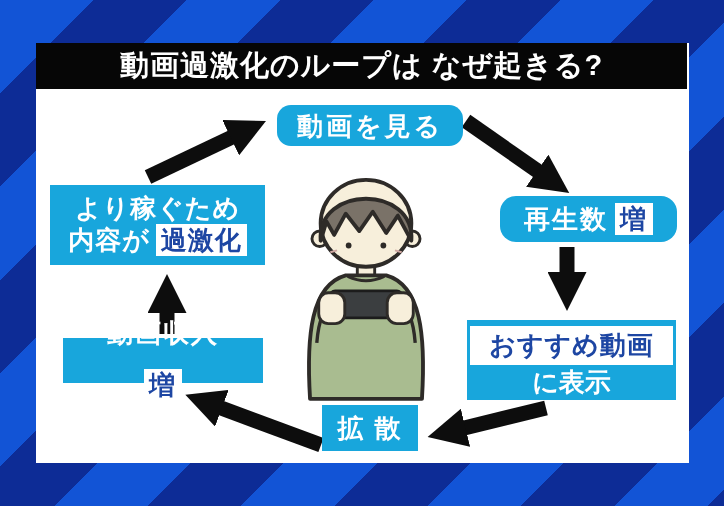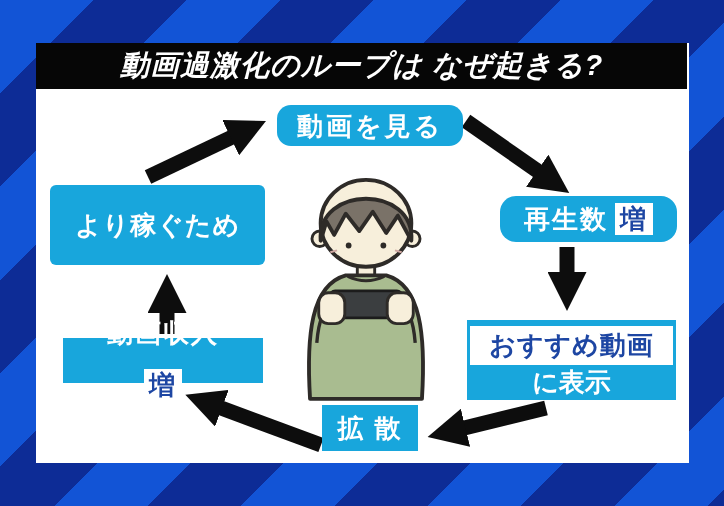--- a/index.html
+++ b/index.html
@@ -13,39 +13,39 @@
     background:repeating-linear-gradient(135deg,#1254d6 0 66px,#0d2c96 66px 132px);
   }
   .card{
     position:absolute;left:36px;top:43px;width:653px;height:420px;
     background:#ffffff;
   }
   .headline{
     position:absolute;left:0;top:0;width:651px;height:46px;
     background:#060606;color:#ffffff;
     display:flex;align-items:center;justify-content:center;
-    font-size:29px;letter-spacing:1px;white-space:nowrap;font-style:italic;
+    font-size:29px;letter-spacing:1px;white-space:nowrap;
   }
   .node{
     position:absolute;background:#18a6dc;color:#ffffff;
     display:flex;align-items:center;justify-content:center;
     font-size:26px;line-height:1;white-space:nowrap;
   }
   .chip{
     background:#ffffff;color:#1d46a3;
     display:inline-flex;align-items:center;justify-content:center;
     padding:3px 5px;line-height:1;
   }
   .node-watch{left:241px;top:62px;width:186px;height:41px;letter-spacing:3px;border-radius:14px;}
   .node-plays{left:464px;top:153px;width:177px;height:46px;gap:7px;letter-spacing:2px;border-radius:16px;}
   .node-recommend{left:431px;top:277px;width:209px;height:80px;flex-direction:column;gap:4px;padding:0;}
   .node-recommend .chip{width:193px;height:33px;font-size:26px;letter-spacing:1px;}
   .node-spread{left:286px;top:362px;width:96px;height:46px;letter-spacing:2px;}
   .node-income{left:27px;top:295px;width:200px;height:45px;gap:23px;letter-spacing:2px;flex-direction:column;}
-  .node-extreme{left:14px;top:142px;width:215px;height:80px;flex-direction:column;gap:3px;letter-spacing:1px;border-radius:6px;}
+  .node-extreme{left:14px;top:142px;width:215px;height:80px;flex-direction:column;gap:3px;letter-spacing:1px;}
   .row{display:flex;align-items:center;gap:6px;}
   .arrows,.boy{position:absolute;left:0;top:0;}
 </style>
 </head>
 <body>
 
 <div class="stage">
   <div class="card">
 
     <div class="headline">
@@ -104,16 +104,20 @@
       <span>拡 散</span>
     </div>
 
     <div class="node node-income">
       <span>動画収入</span>
       <span class="chip">増</span>
     </div>
 
     <div class="node node-extreme">
       <span>より稼ぐため</span>
+      <span class="row">
+        <span>内容が</span>
+        <span class="chip">過激化</span>
+      </span>
     </div>
 
   </div>
 </div>
 
 </body></html>

